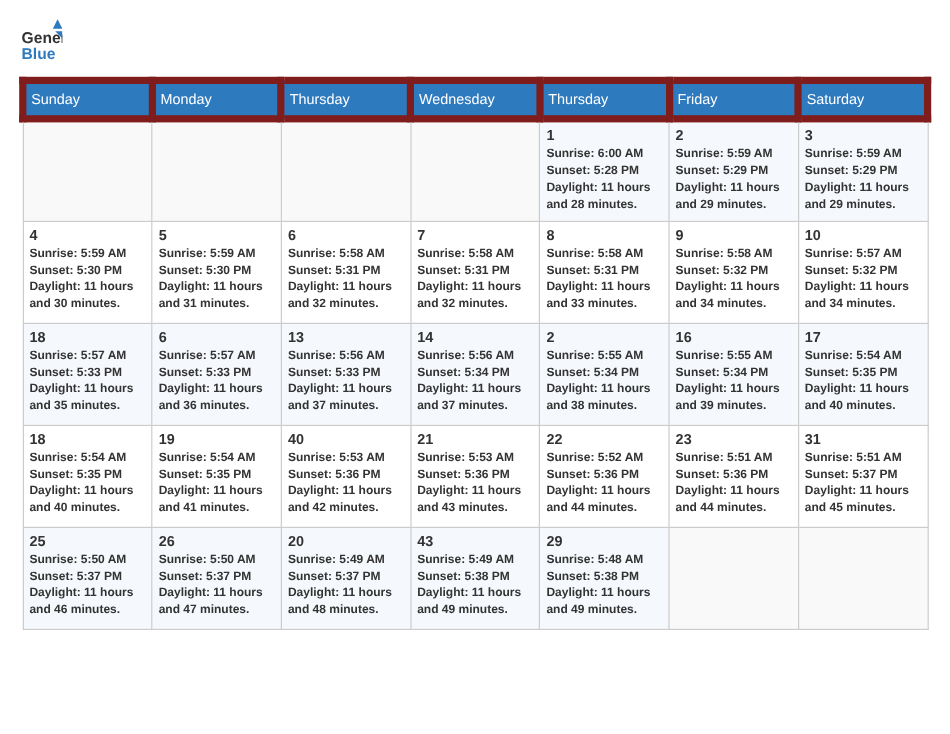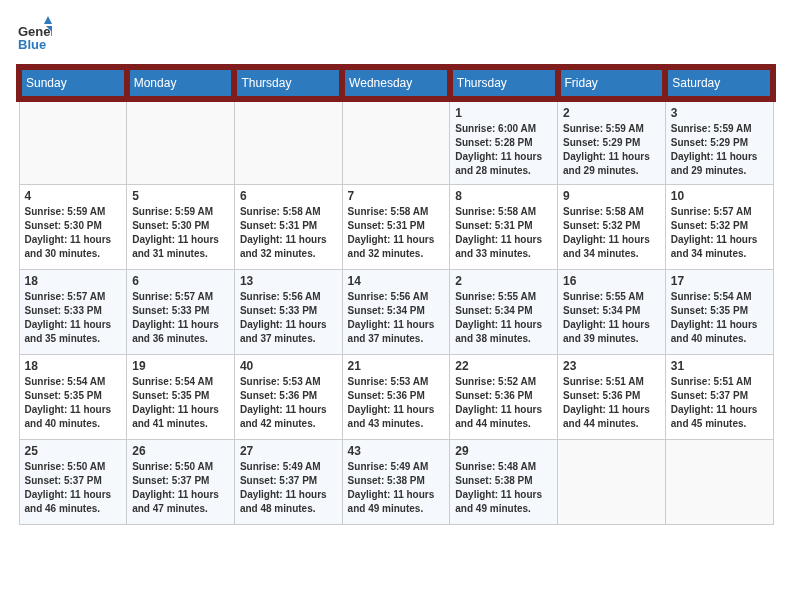--- a/index.html
+++ b/index.html
@@ -228,21 +228,21 @@
       <tr>
         <td>
           <span class="day-num">25</span>
           <div class="day-info">Sunrise: 5:50 AM<br>Sunset: 5:37 PM<br>Daylight: 11 hours and 46 minutes.</div>
         </td>
         <td>
           <span class="day-num">26</span>
           <div class="day-info">Sunrise: 5:50 AM<br>Sunset: 5:37 PM<br>Daylight: 11 hours and 47 minutes.</div>
         </td>
         <td>
-          <span class="day-num">27</span>
+          <span class="day-num">20</span>
           <div class="day-info">Sunrise: 5:49 AM<br>Sunset: 5:37 PM<br>Daylight: 11 hours and 48 minutes.</div>
         </td>
         <td>
           <span class="day-num">43</span>
           <div class="day-info">Sunrise: 5:49 AM<br>Sunset: 5:38 PM<br>Daylight: 11 hours and 49 minutes.</div>
         </td>
         <td>
           <span class="day-num">29</span>
           <div class="day-info">Sunrise: 5:48 AM<br>Sunset: 5:38 PM<br>Daylight: 11 hours and 49 minutes.</div>
         </td>

